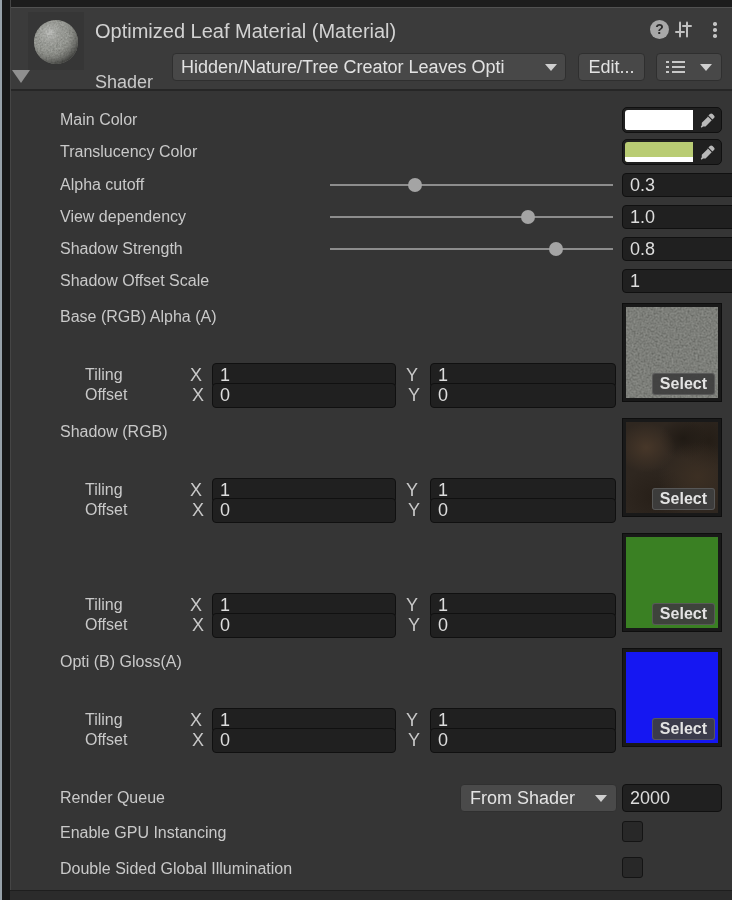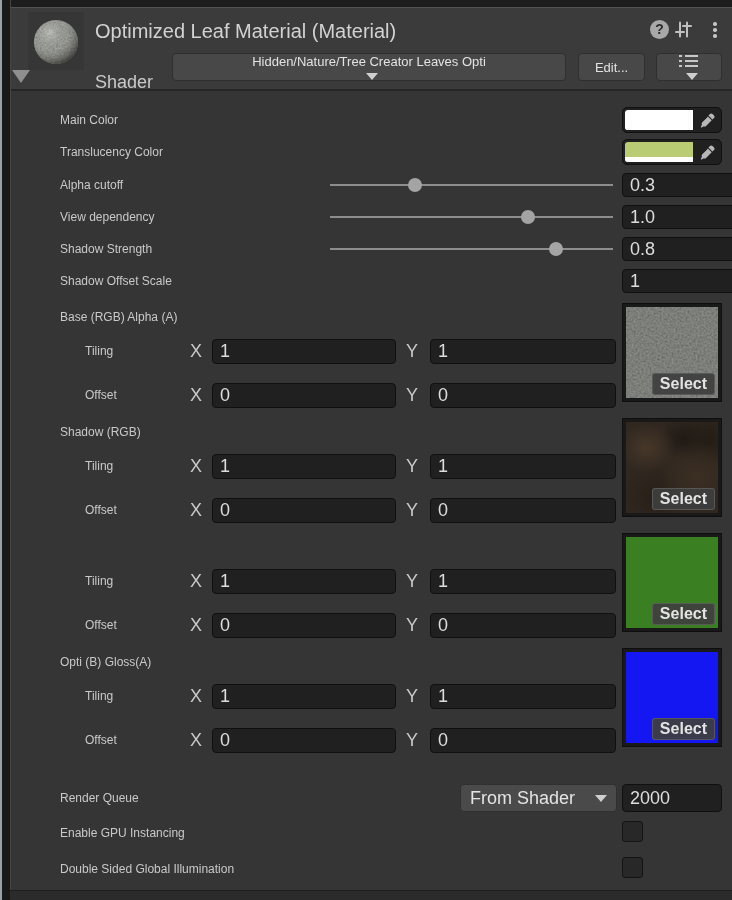--- a/index.html
+++ b/index.html
@@ -10,37 +10,37 @@
   .top-strip{position:absolute;left:0;top:0;width:732px;height:7px;background:#1d1d1d;border-bottom:1px solid #525252;}
   .left-light{position:absolute;left:0;top:0;width:2px;height:900px;background:#97a1a9;}
   .left-dark{position:absolute;left:2px;top:0;width:8px;height:900px;background:#191919;border-right:1px solid #454545;}
   .bottom-strip{position:absolute;left:10px;top:890px;width:722px;height:10px;background:#2b2b2b;border-top:1px solid #1e1e1e;}
 
   
   .header{position:absolute;left:10px;top:8px;width:722px;height:81px;background:#3b3b3b;border-bottom:2px solid #262626;}
   .title{position:absolute;left:85px;top:10px;height:26px;line-height:26px;font-size:20px;color:#d2d2d2;}
   .shader-lbl{position:absolute;left:85px;top:48px;height:26px;line-height:26px;font-size:18px;color:#c9c9c9;margin-top:13px;}
   .dd{background:#484848;border:1px solid #2f2f2f;border-radius:4px;box-sizing:border-box;
-      display:flex;align-items:center;color:#e2e2e2;font-size:13px;flex-direction:column;}
+      display:flex;align-items:center;color:#e2e2e2;font-size:18px;}
   .shader-dd{position:absolute;left:162px;top:45px;width:394px;height:28px;padding:0 8px;justify-content:space-between;}
   .shader-dd .txt{white-space:nowrap;overflow:hidden;}
   .caret{width:0;height:0;border-left:6px solid transparent;border-right:6px solid transparent;border-top:7px solid #cfcfcf;flex:0 0 auto;margin-left:6px;}
   .edit-btn{position:absolute;left:568px;top:45px;width:67px;height:28px;justify-content:center;}
   .iconmenu-btn{position:absolute;left:646px;top:45px;width:66px;height:28px;justify-content:space-between;padding:0 9px;}
   .preview-wrap{position:absolute;left:18px;top:4px;width:56px;height:58px;background:#363636;}
   .foldout{position:absolute;left:2px;top:62px;width:0;height:0;
            border-left:9px solid transparent;border-right:9px solid transparent;border-top:13px solid #8f8f8f;}
   .help-circle{position:absolute;left:640px;top:12px;width:19px;height:19px;border-radius:50%;background:#a8a8a8;
                color:#2c2c2c;font-size:14px;font-weight:bold;text-align:center;line-height:19px;}
   .kebab{position:absolute;left:696px;top:13px;width:18px;height:18px;display:flex;flex-direction:column;align-items:center;justify-content:center;gap:2.5px;}
   .kebab i{width:3.5px;height:3.5px;border-radius:50%;background:#c4c4c4;}
   .presets-ico{position:absolute;left:664px;top:12px;}
 
   
-  .lbl{position:absolute;left:60px;height:24px;line-height:24px;font-size:12px;color:#c9c9c9;white-space:nowrap;}
+  .lbl{position:absolute;left:60px;height:24px;line-height:24px;font-size:16px;color:#c9c9c9;white-space:nowrap;}
   .field{position:absolute;background:#202020;border:1px solid #101010;border-radius:4px;box-sizing:border-box;
          color:#dddddd;font-size:18px;padding:0 7px;display:flex;align-items:center;overflow:hidden;}
   .axis{position:absolute;width:16px;height:25px;line-height:25px;font-size:18px;color:#c9c9c9;}
 
   
   .colorwidget{position:absolute;left:622px;width:100px;height:26px;background:#202020;border:1px solid #101010;
                border-radius:5px;box-sizing:border-box;}
   .swatch{position:absolute;left:2px;top:2px;width:68px;height:20px;border-radius:3px 0 0 3px;overflow:hidden;}
   .alphabar{position:absolute;left:0;bottom:0;width:100%;height:5px;}
   .dropper-zone{position:absolute;right:0;top:0;width:28px;height:24px;display:flex;align-items:center;justify-content:center;}
@@ -48,22 +48,22 @@
   
   .track{position:absolute;left:330px;width:283px;height:14px;}
   .track::before{content:"";position:absolute;left:0;right:0;top:6px;height:2px;background:#8d8d8d;}
   .knob{position:absolute;top:0;width:14px;height:14px;border-radius:50%;background:#a4a4a4;}
   .val-field{left:622px;width:116px;height:24px;}
 
   
   .sec{position:absolute;left:0;width:732px;height:115px;}
   .sec .seclbl{top:2px;}
   .sec .sub{left:85px;}
-  .sec .t-row{top:36px;}
-  .sec .o-row{top:80px;}
+  .sec .t-row{top:60px;}
+  .sec .o-row{top:80px;text-align:center;}
   .sec .xlab{left:190px;}
   .sec .ylab{left:406px;}
   .sec .f1{left:212px;width:184px;height:25px;}
   .sec .f2{left:430px;width:186px;height:25px;}
   .thumb{position:absolute;left:622px;top:0;width:100px;height:99px;background:#191919;border:1px solid #0e0e0e;box-sizing:border-box;padding:3px;}
   .thumb .img{position:relative;width:92px;height:91px;overflow:hidden;font-weight:bold;}
   .select-btn{position:absolute;right:3px;bottom:3px;background:rgba(62,62,62,0.93);border:1px solid rgba(110,110,110,0.55);
               border-radius:3px;color:#e3e3e3;font-size:16px;line-height:20px;padding:0 7px;}
   .shadow-tex{width:100%;height:100%;
     background:

